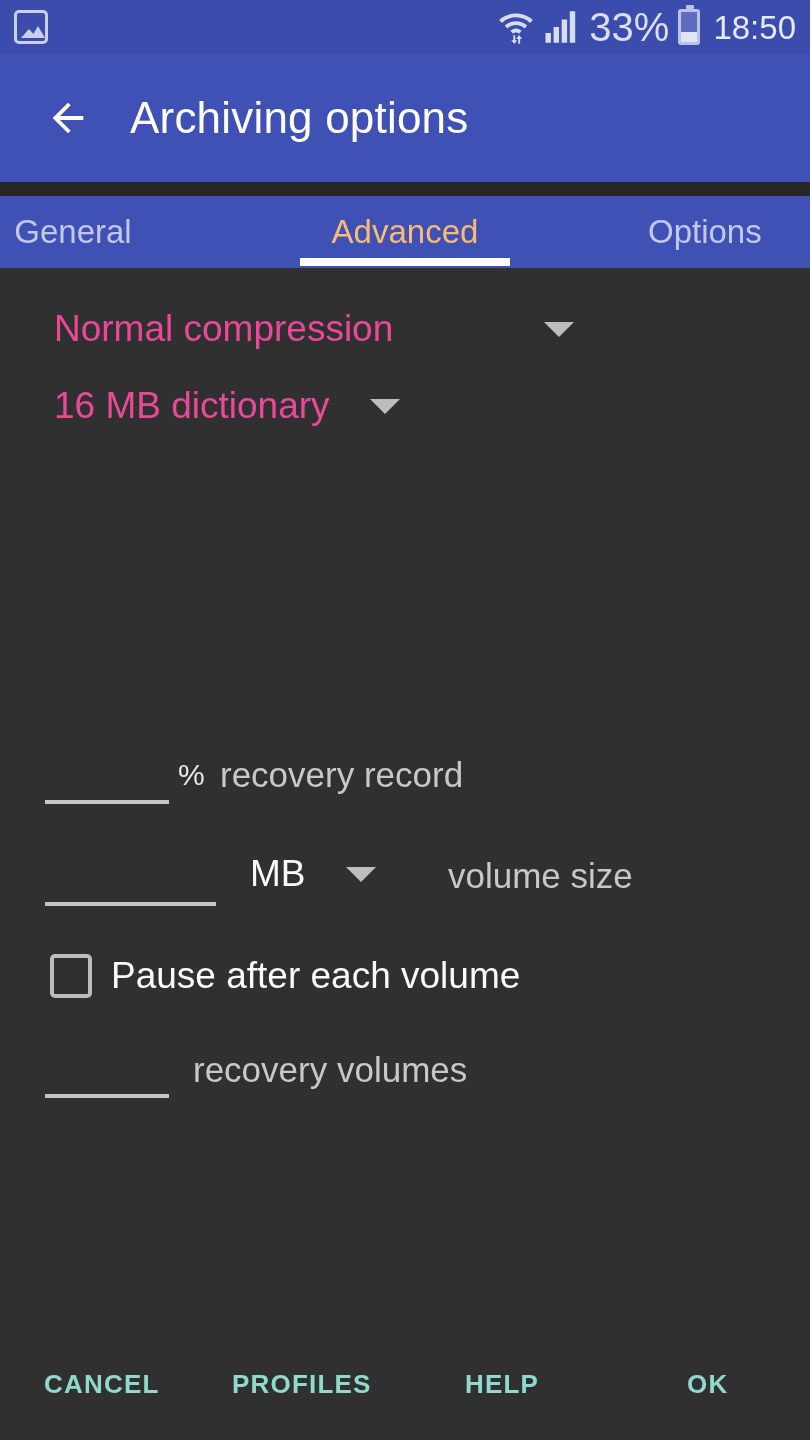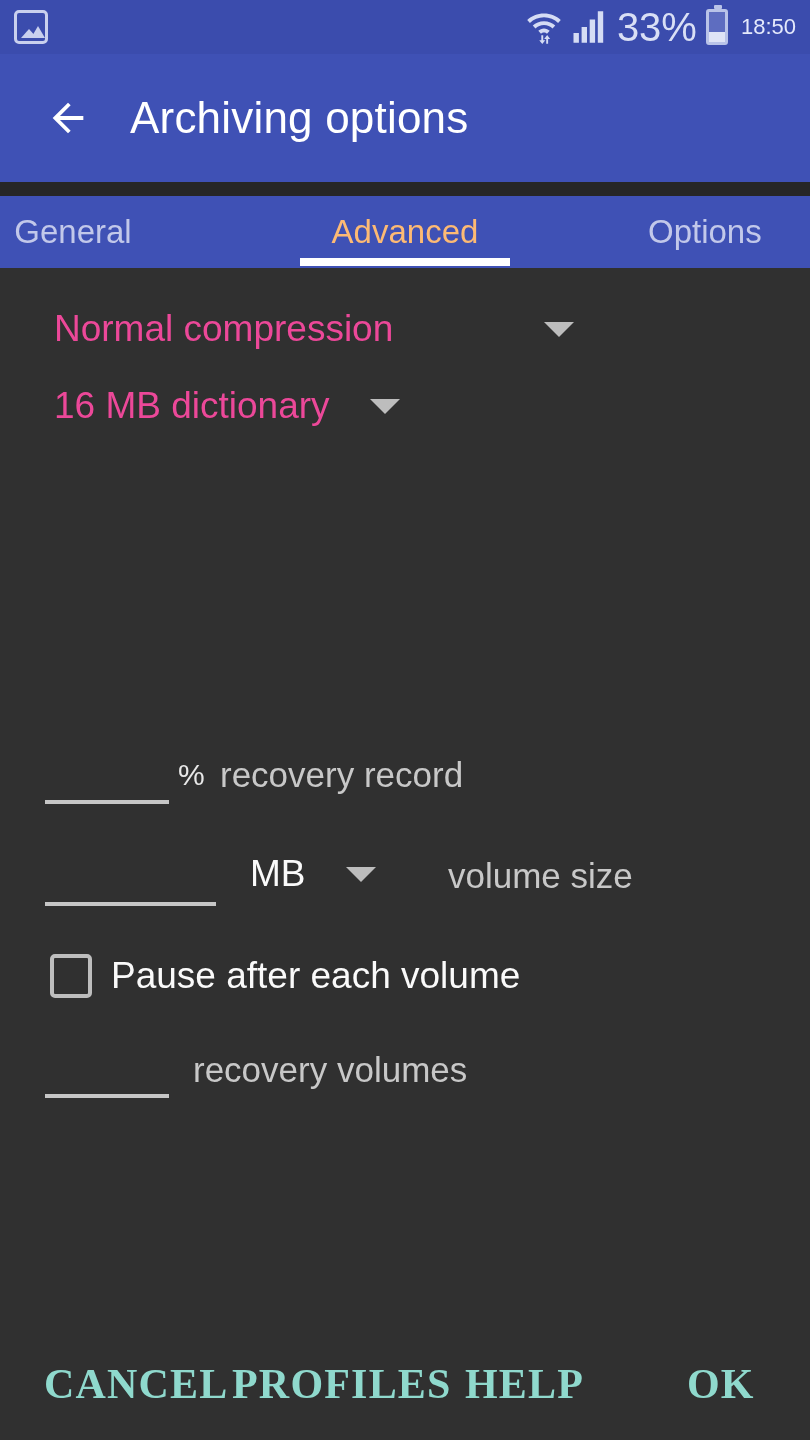--- a/index.html
+++ b/index.html
@@ -86,21 +86,21 @@
     border-radius: 1px;
   }
   .battery-fill {
     position: absolute;
     left: 0; bottom: 0; right: 0;
     height: 33%;
     background: #dfe4f6;
   }
   .status-time {
     color: #e4e9fb;
-    font-size: 22px;
+    font-size: 33px;
     line-height: 1;
     margin-left: 4px;
   }
 
   
   .app-bar {
     position: absolute;
     left: 0; top: 54px;
     width: 810px; height: 128px;
     background: #3f51b5;
@@ -269,27 +269,27 @@
     left: 0; top: 1328px;
     width: 810px; height: 112px;
     background: #303030;
   }
   .action-btn {
     position: absolute;
     top: 0; height: 112px;
     display: flex;
     align-items: center;
     color: #8fd9cd;
-    font-size: 42px;
+    font-size: 26px;
     font-weight: bold;
     letter-spacing: 1.2px;
     cursor: pointer;
     background: none;
     border: none;
-    font-family: Liberation Serif, serif;
+    font-family: Liberation Sans, sans-serif;
     padding: 0;
     text-align: center;
   }
   #btn-cancel { left: 44px; }
   #btn-profiles { left: 232px; }
   #btn-help { left: 465px; }
   #btn-ok { left: 687px; }
 </style>
 </head>
 <body>

